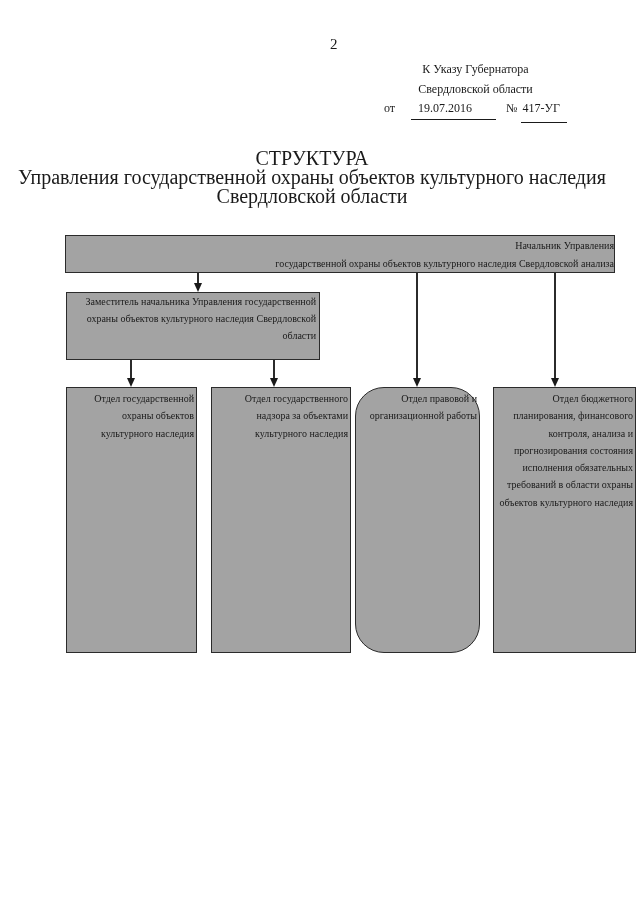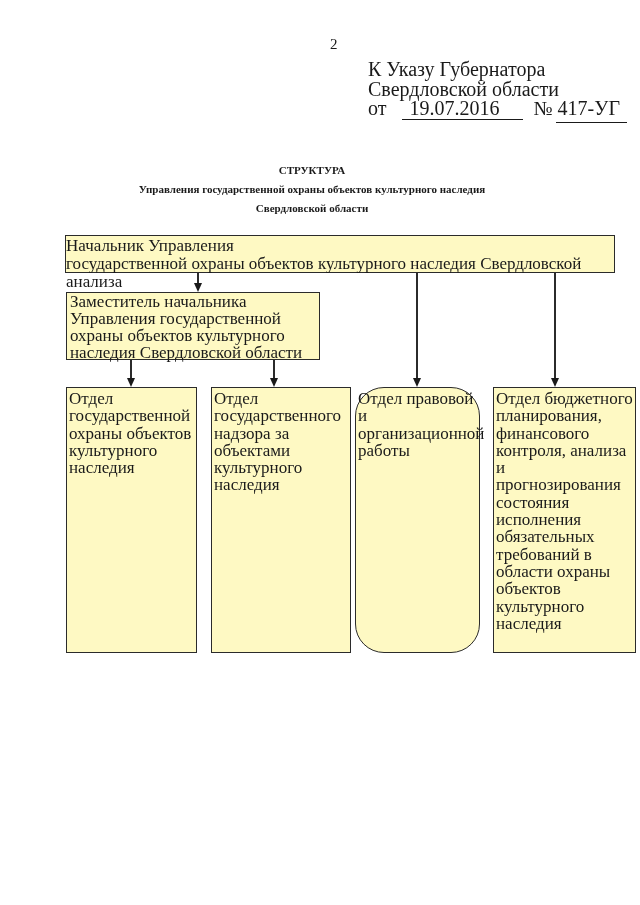--- a/index.html
+++ b/index.html
@@ -11,37 +11,36 @@
   }
   .page {
     position:relative; width:640px; height:905px;
     background:#ffffff; overflow:hidden;
   }
   .page-number {
     position:absolute; left:330px; top:36px;
     font-size:15px;
   }
   .ref-block {
-    position:absolute; left:368px; top:60px;
-    font-size:20px; line-height:19.5px; white-space:nowrap;
+    position:absolute; left:384px; top:60px;
+    font-size:12px; line-height:19.5px; white-space:nowrap;text-align:center;
   }
   .u { border-bottom:1.3px solid #1a1a1a; display:inline-block; }
   .u-date { margin-left:16px; padding:0 24px 0 7px; }
   .nsign { margin-left:10px; }
   .u-num { margin-left:3px; padding:0 7px 3px 2px; }
   .doc-title {
     position:absolute; left:10px; top:149px; width:604px;
-    text-align:center; font-weight:bold; font-size:11px;
+    text-align:center; font-weight:normal; font-size:20px;
     line-height:18.8px;
-    margin-top:12px;
   }
   .box {
-    position:absolute; background:#fef9c3;
+    position:absolute; background:#a3a3a3;
     border:1.5px solid #2b2b2b;
-    text-align:left; font-size:17px;
+    text-align:right; font-size:10px;
   }
   .box-chief {
     left:65px; top:235px; width:550px; height:38px;
     line-height:17.8px; padding-top:1px;
   }
   .box-deputy {
     left:66px; top:292px; width:254px; height:68px;
     line-height:16.9px; padding:1px 3px 0;
   }
   .box-dept {

